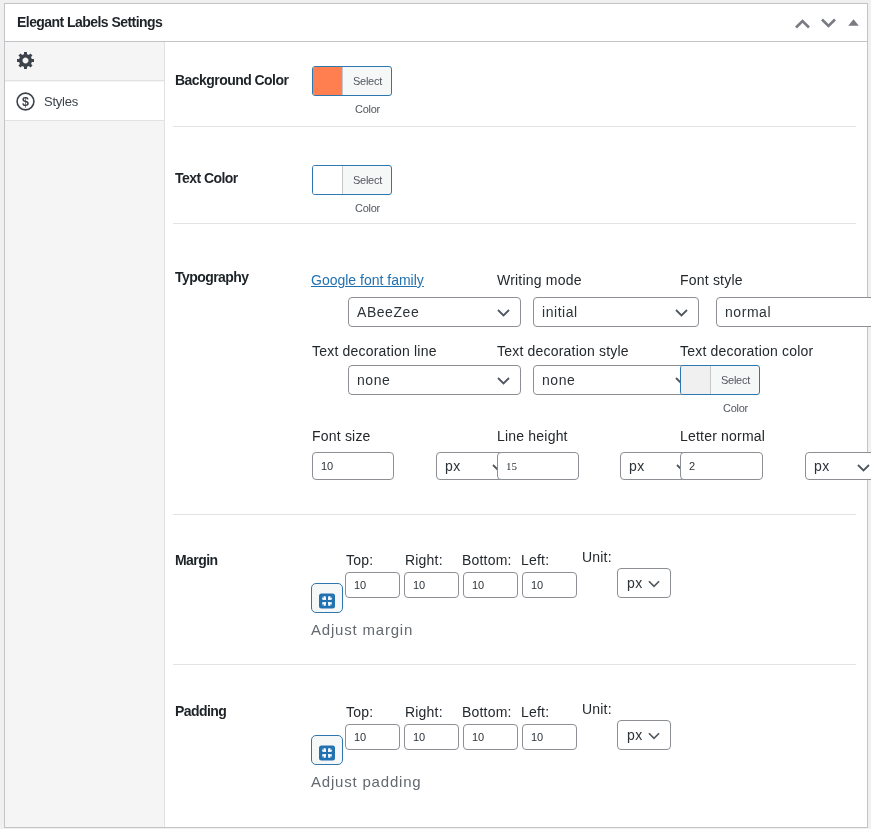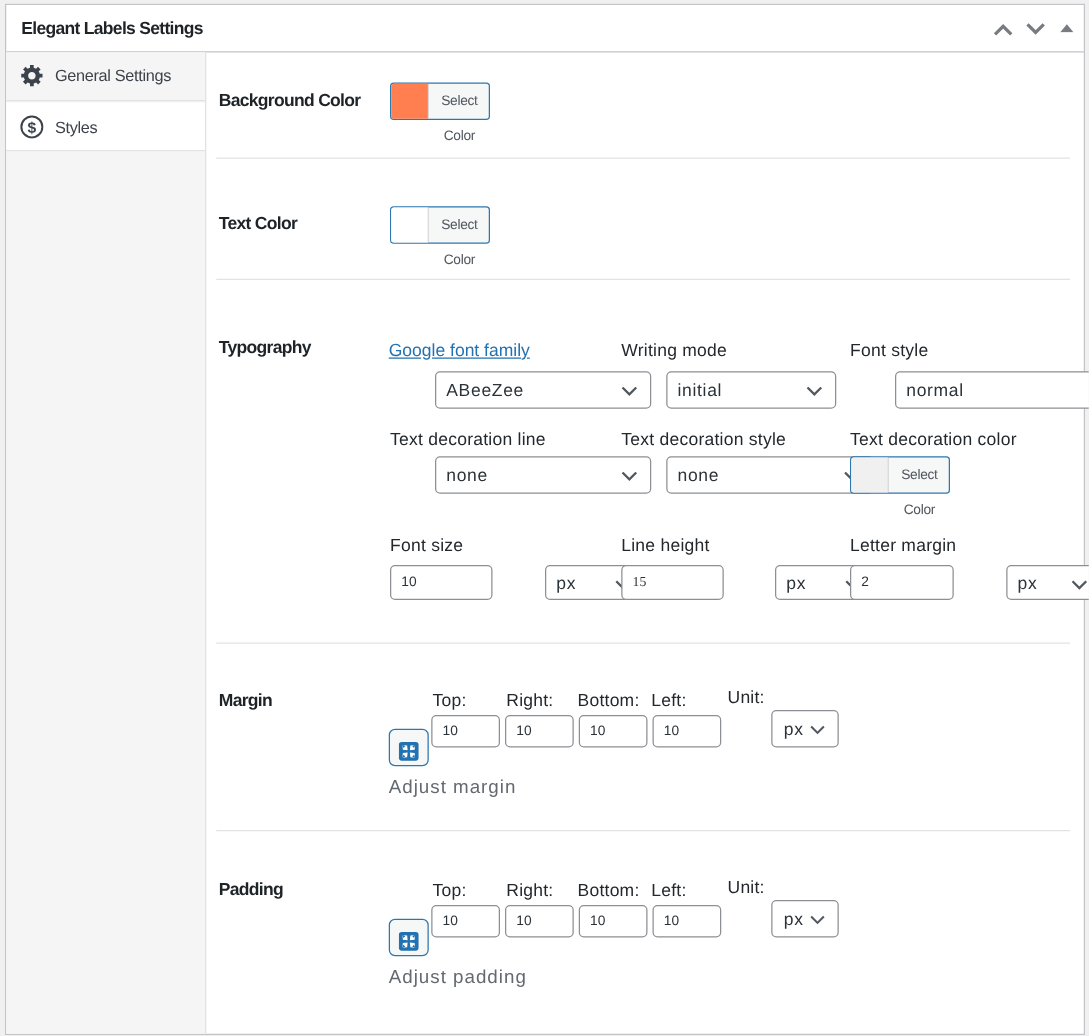--- a/index.html
+++ b/index.html
@@ -35,21 +35,20 @@
   </svg>
 <svg class="abs" style="left:848px; top:19px;" width="11" height="7" viewBox="0 0 11 7">
     <path d="M5.5 0.3 L10.8 6.7 L0.2 6.7 Z" fill="#787c82"></path>
   </svg>
 
 <div class="abs" style="left:5px; top:42px; width:160px; height:785px; background:#f5f5f5; border-right:1px solid #e2e2e4;"></div>
 <div class="abs tab" style="top:42px; background:#f5f5f5; border-bottom:1px solid #e2e2e4;">
   <svg class="abs" style="left:11px; top:8px;" width="20" height="20" viewBox="0 0 20 20">
       <path fill="#3c434a" d="M18 12h-2.18c-.17.7-.44 1.35-.81 1.93l1.54 1.54-2.1 2.1-1.54-1.54c-.58.36-1.23.63-1.93.81V19h-3v-2.18c-.7-.17-1.35-.44-1.93-.81l-1.54 1.54-2.12-2.12 1.54-1.54c-.36-.58-.63-1.23-.81-1.93H1v-2.94h2.17c.16-.7.44-1.35.8-1.94L2.43 5.54l2.1-2.1 1.54 1.54c.58-.37 1.24-.64 1.94-.81V2h2.94v2.18c.68.17 1.32.44 1.9.8l1.55-1.54 2.1 2.1-1.54 1.55c.36.57.63 1.22.8 1.91H18v3zm-8.5 1.5c1.66 0 3-1.34 3-3s-1.34-3-3-3-3 1.34-3 3 1.34 3 3 3z"></path>
     </svg>
-  <span class="tabtxt" style="top:1px;">General Settings</span>
 </div>
 <div class="abs tab" style="top:82px; background:#fff; border-bottom:1px solid #e2e2e4;">
   <svg class="abs" style="left:11px; top:10px;" width="19" height="19" viewBox="0 0 19 19">
       <circle cx="9.5" cy="9.5" r="8.4" fill="none" stroke="#3c434a" stroke-width="1.6"></circle>
       <text x="9.5" y="14" font-size="12.5" font-weight="bold" fill="#3c434a" text-anchor="middle" font-family="Liberation Sans">$</text>
     </svg>
   <span class="tabtxt" style="top:0; line-height:39px;">Styles</span>
 </div>
 
 <div class="abs sep" style="top:126px;"></div>
@@ -70,21 +69,21 @@
 </div>
 
 <div class="abs lbl" style="left:175px; top:269px;">Typography</div>
 <div class="abs" style="left:311px; top:272px; font-size:14px; color:#2271b1; text-decoration:underline; line-height:17px;">Google font family</div>
 <div class="abs sub" style="left:497px; top:272px;">Writing mode</div>
 <div class="abs sub" style="left:680px; top:272px;">Font style</div>
 
 <div class="abs sel" style="left:312px; top:297px; width:173px;">ABeeZee<svg width="13" height="8" viewBox="0 0 13 8">
       <path d="M1 1 L6.5 6.5 L12 1" fill="none" stroke="#50575e" stroke-width="1.8"></path>
     </svg></div>
-<div class="abs sel" style="left:497px; top:297px; width:136px;">initial<svg width="13" height="8" viewBox="0 0 13 8">
+<div class="abs sel" style="left:497px; top:297px; width:166px;">initial<svg width="13" height="8" viewBox="0 0 13 8">
       <path d="M1 1 L6.5 6.5 L12 1" fill="none" stroke="#50575e" stroke-width="1.8"></path>
     </svg></div>
 <div class="abs sel" style="left:680px; top:297px; width:180px;">normal<svg width="13" height="8" viewBox="0 0 13 8">
       <path d="M1 1 L6.5 6.5 L12 1" fill="none" stroke="#50575e" stroke-width="1.8"></path>
     </svg></div>
 
 <div class="abs sub" style="left:312px; top:343px;">Text decoration line</div>
 <div class="abs sub" style="left:497px; top:343px;">Text decoration style</div>
 <div class="abs sub" style="left:680px; top:343px;">Text decoration color</div>
 
@@ -94,21 +93,21 @@
 <div class="abs sel" style="left:497px; top:365px; width:166px;">none<svg width="13" height="8" viewBox="0 0 13 8">
       <path d="M1 1 L6.5 6.5 L12 1" fill="none" stroke="#50575e" stroke-width="1.8"></path>
     </svg></div>
 <div class="abs cbtn" style="left:680px; top:365px;">
   <span class="sw" style="background:#f0f0f1;"></span>
   <span class="ct">Select Color</span>
 </div>
 
 <div class="abs sub" style="left:312px; top:428px;">Font size</div>
 <div class="abs sub" style="left:497px; top:428px;">Line height</div>
-<div class="abs sub" style="left:680px; top:428px;">Letter margin</div>
+<div class="abs sub" style="left:680px; top:428px;">Letter normal</div>
 
 <div class="abs inp" style="left:312px; top:452px; width:82px; height:28px; line-height:26px;">10</div>
 <div class="abs sel" style="left:400px; top:452px; width:80px; height:28px; line-height:26px;">px<svg width="13" height="8" viewBox="0 0 13 8">
       <path d="M1 1 L6.5 6.5 L12 1" fill="none" stroke="#50575e" stroke-width="1.8"></path>
     </svg></div>
 <div class="abs inp" style="left:497px; top:452px; width:82px; height:28px; line-height:26px;font-family:Liberation Serif, serif;">15</div>
 <div class="abs sel" style="left:584px; top:452px; width:80px; height:28px; line-height:26px;">px<svg width="13" height="8" viewBox="0 0 13 8">
       <path d="M1 1 L6.5 6.5 L12 1" fill="none" stroke="#50575e" stroke-width="1.8"></path>
     </svg></div>
 <div class="abs inp" style="left:680px; top:452px; width:83px; height:28px; line-height:26px;">2</div>

